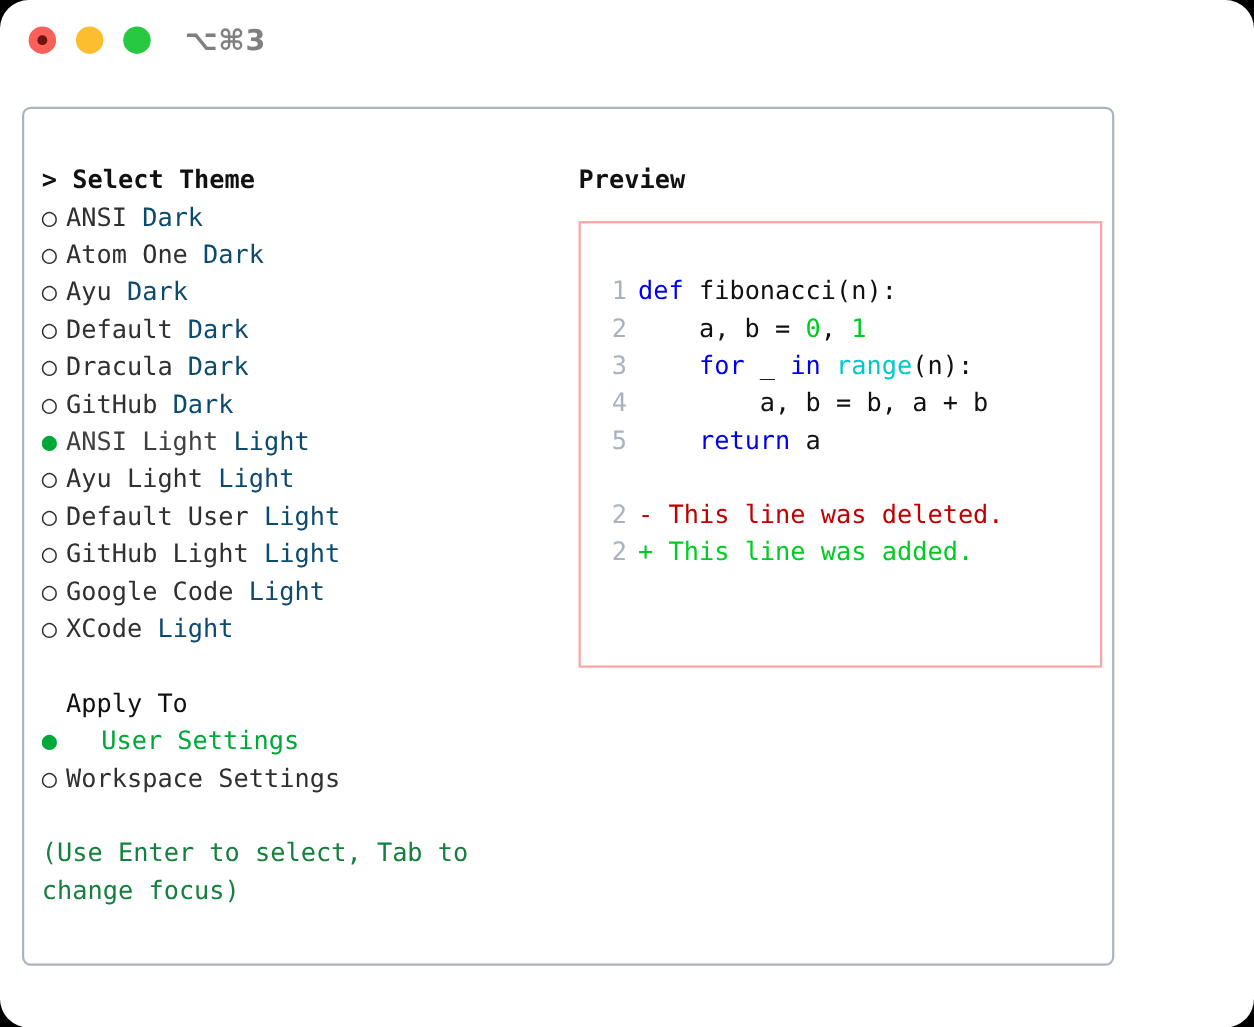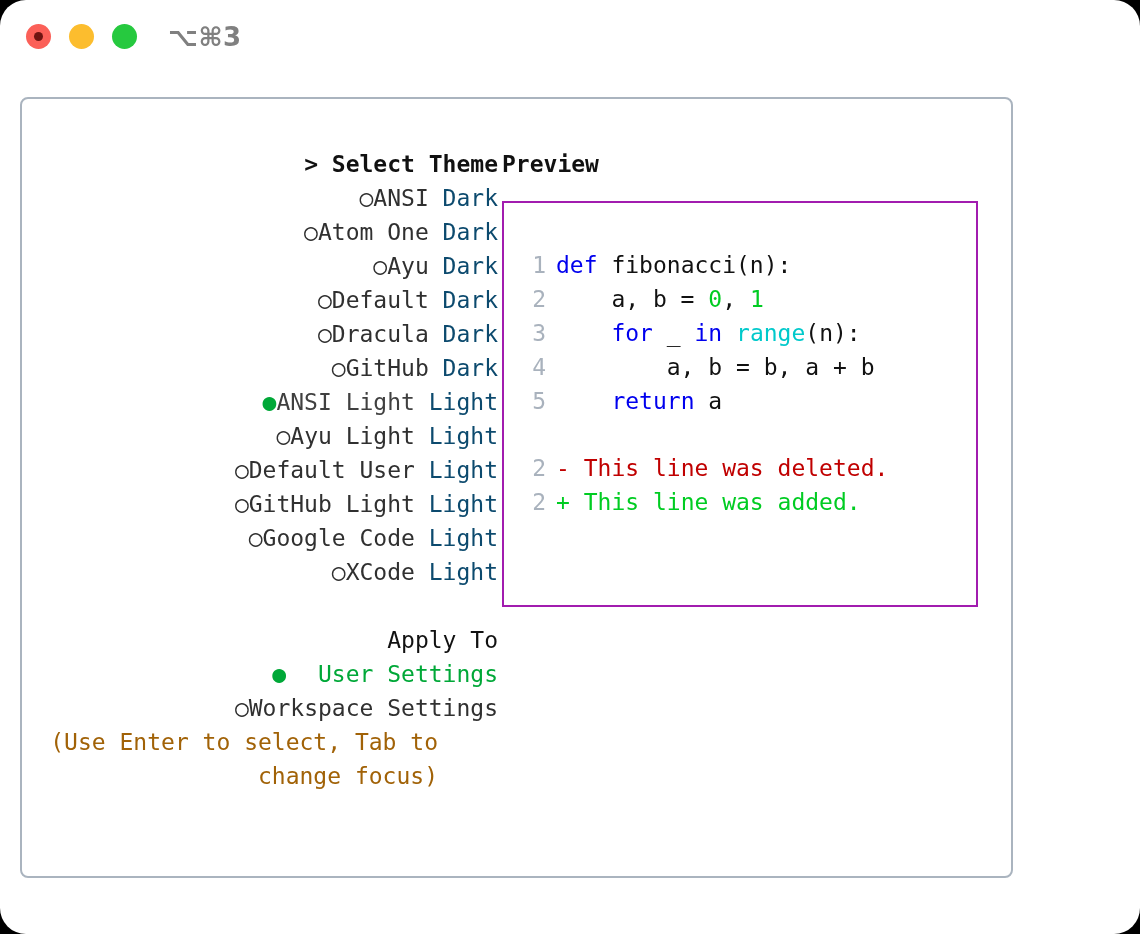--- a/index.html
+++ b/index.html
@@ -87,21 +87,20 @@
     width: 100%;
     height: 100%;
   }
 
   
   .left-col {
     position: absolute;
     left: 16px;
     top: 48px;
     width: 460px;
-    text-align: right;
   }
   .heading {
     font-size: 23px;
     font-weight: bold;
     color: #111111;
     line-height: 34px;
     white-space: pre;
   }
   .theme-row {
     font-size: 23px;
@@ -132,44 +131,45 @@
   .apply-row {
     font-size: 23px;
     line-height: 34px;
     color: #303030;
     white-space: pre;
     display: block;
   }
   .apply-row.selected .apply-label { color: #00a838; margin-left: 32px; }
 
   .hint {
-    font-size: 23px;
-    line-height: 34px;
-    color: #a16207;
+    margin-top: 34px;
+    font-size: 23px;
+    line-height: 34px;
+    color: #15803d;
     width: 400px;
   }
 
   
   .right-col {
     position: absolute;
-    left: 480px;
+    left: 504px;
     top: 48px;
     width: 500px;
   }
   .preview-heading {
     font-size: 23px;
     font-weight: bold;
     color: #111111;
     line-height: 34px;
   }
   .preview-box {
     margin-top: 20px;
     width: 476px;
     height: 406px;
-    border: 2px solid #a21caf;
+    border: 2px solid #fca5a5;
     box-sizing: border-box;
     background: #ffffff;
     position: relative;
   }
   .code {
     position: absolute;
     left: 14px;
     top: 45px;
     font-size: 23px;
     line-height: 34px;

